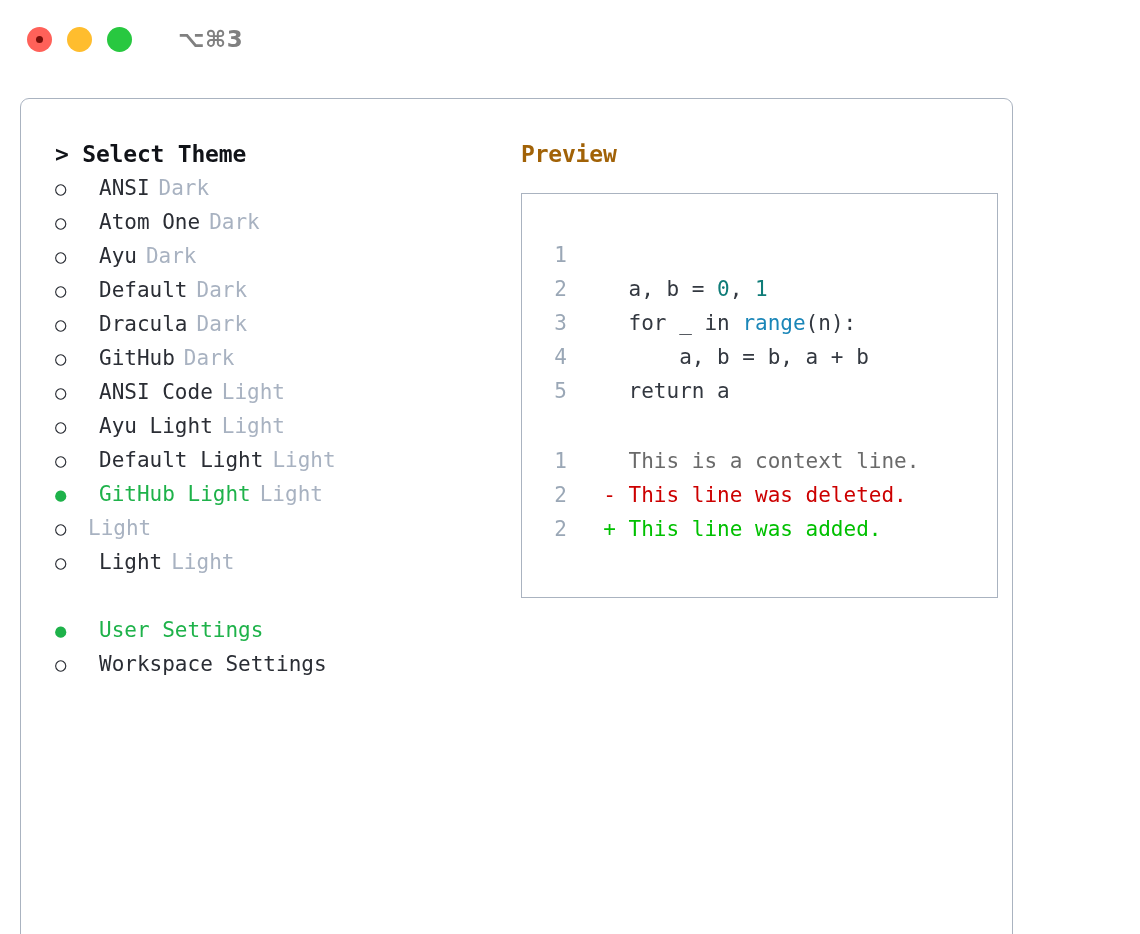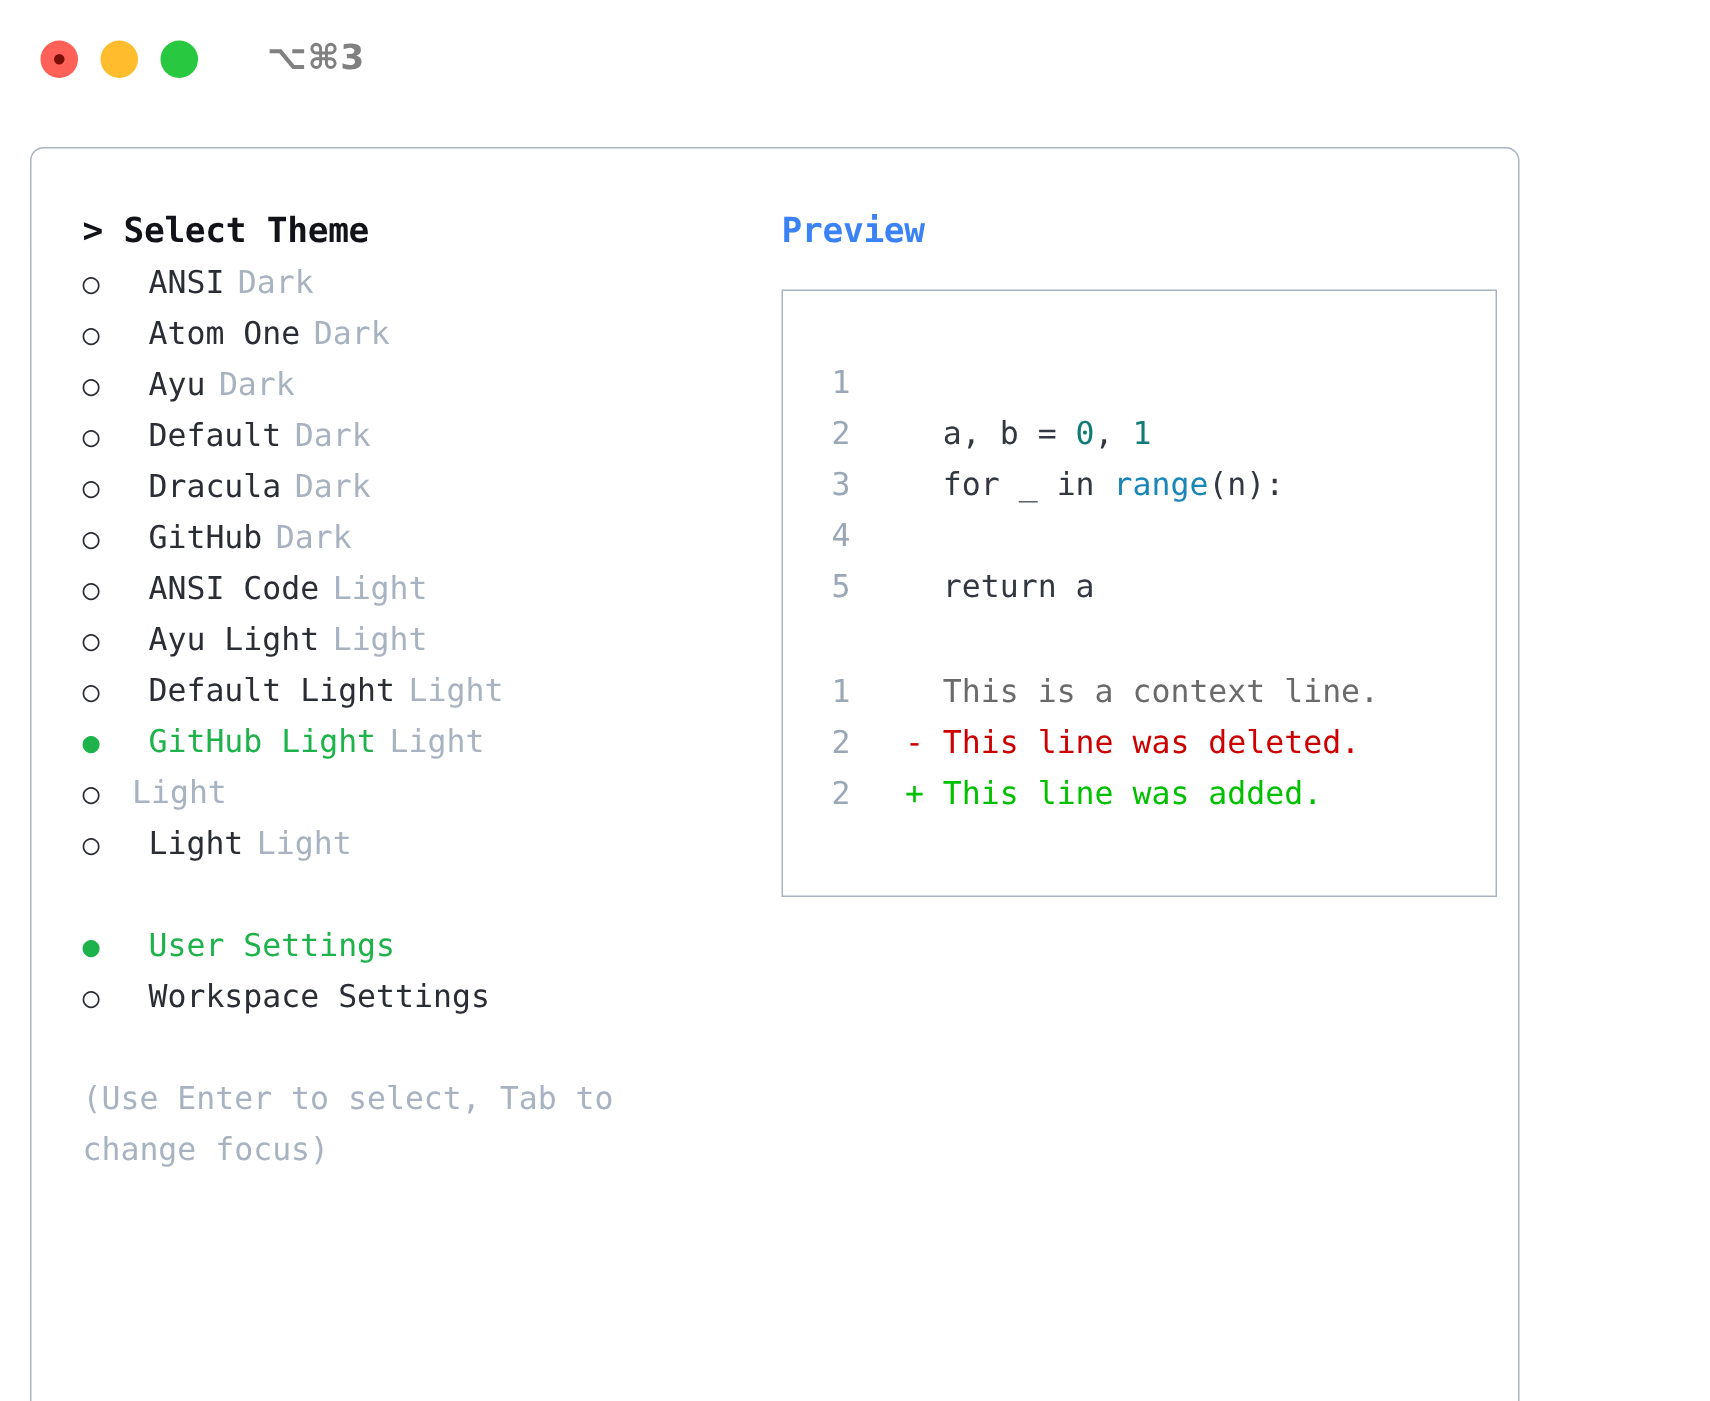--- a/index.html
+++ b/index.html
@@ -159,21 +159,21 @@
 
   
   .right-col {
     flex: 1 1 auto;
     padding-left: 21px;
   }
 
   .preview-title {
     font-size: 23px;
     font-weight: 700;
-    color: #3b82f6;
+    color: #a16207;
     line-height: 34px;
     letter-spacing: -0.2px;
   }
 
   .preview-box {
     margin-top: 22px;
     width: 477px;
     height: 405px;
     border: 1.6px solid #aab3c0;
     background: #ffffff;
@@ -246,32 +246,31 @@
           </div>
 
         <div class="spacer-lg"></div>
 
 
         <div class="list" id="apply-list">
             <div class="row selected"><span class="bullet sel">●</span><span class="name">User Settings</span></div>
             <div class="row"><span class="bullet">○</span><span class="name">Workspace Settings</span></div>
           </div>
 
-        <div class="hint">(Use Enter to select, Tab to change focus)</div>
       </div>
 
       <div class="right-col">
         <div class="preview-title">Preview</div>
 
         <div class="preview-box">
           <div id="code-block">
               <div class="code-line"><span class="lineno">1</span></div>
               <div class="code-line"><span class="lineno">2</span><span class="code-txt"><span class="tok-plain">    a, b = </span><span class="tok-num">0</span><span class="tok-plain">, </span><span class="tok-num">1</span></span></div>
               <div class="code-line"><span class="lineno">3</span><span class="code-txt"><span class="tok-plain">    for _ in </span><span class="tok-call">range</span><span class="tok-plain">(n):</span></span></div>
-              <div class="code-line"><span class="lineno">4</span></div>
+              <div class="code-line"><span class="lineno">4</span><span class="code-txt"><span class="tok-plain">        a, b = b, a + b</span></span></div>
               <div class="code-line"><span class="lineno">5</span><span class="code-txt"><span class="tok-plain">    return a</span></span></div>
             </div>
           <div class="gap"></div>
           <div id="diff-block">
               <div class="code-line"><span class="lineno">1</span><span class="diff-ctx">    This is a context line.</span></div>
               <div class="code-line"><span class="lineno">2</span><span class="diff-del">  - This line was deleted.</span></div>
               <div class="code-line"><span class="lineno">2</span><span class="diff-add">  + This line was added.</span></div>
             </div>
         </div>
       </div>

